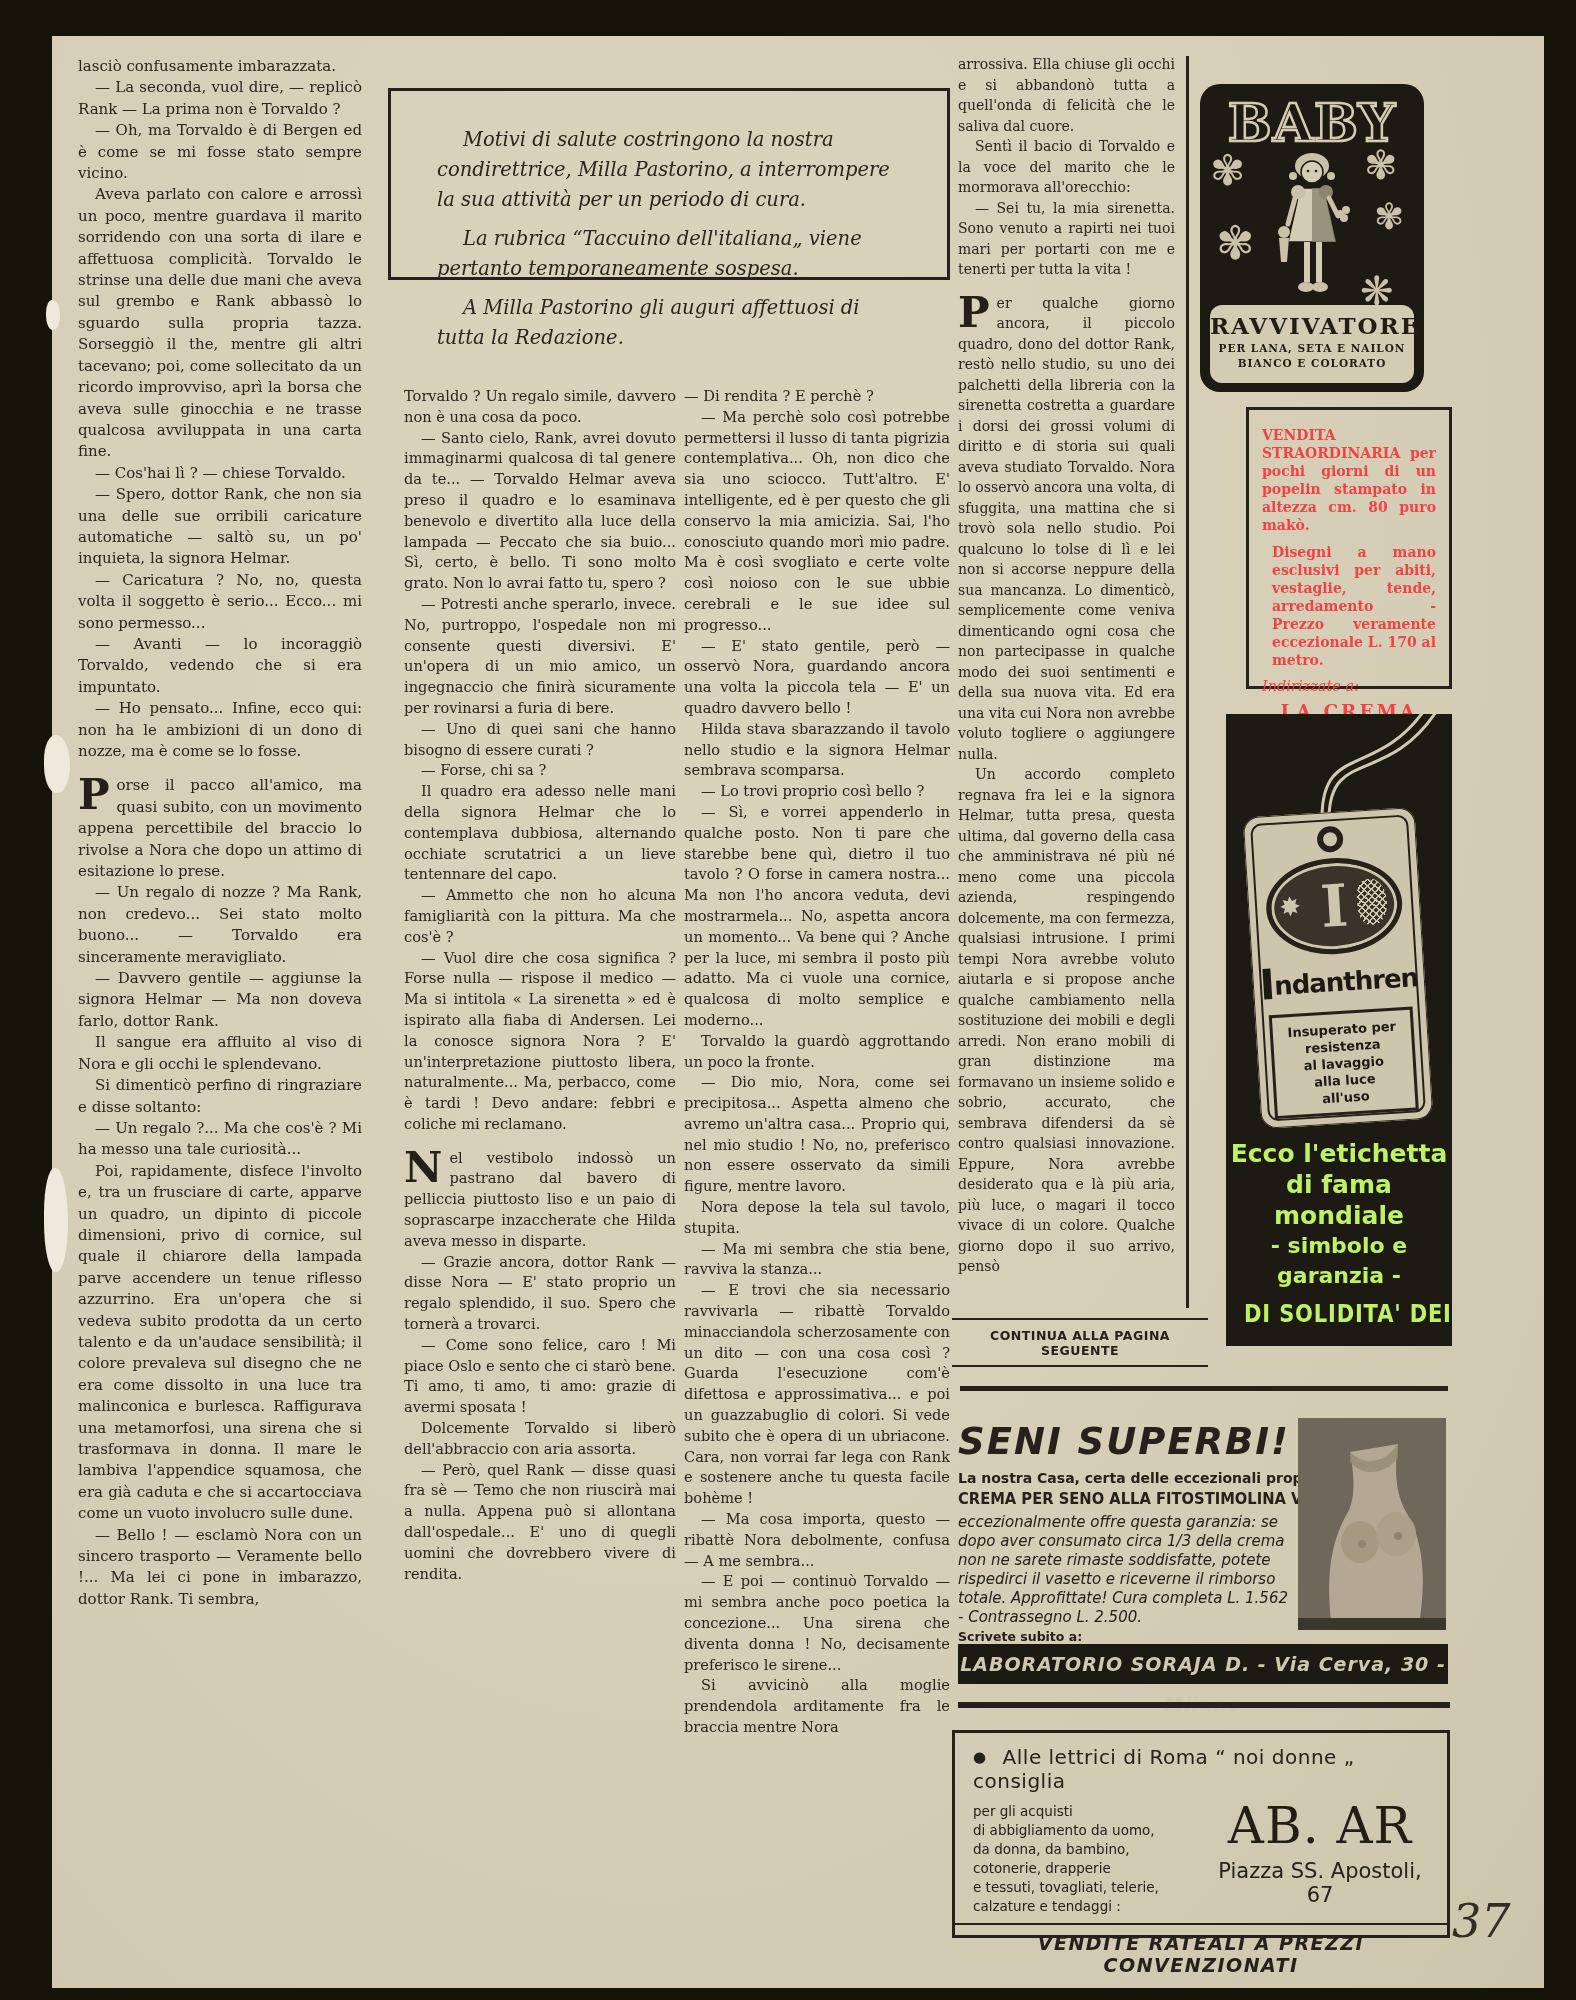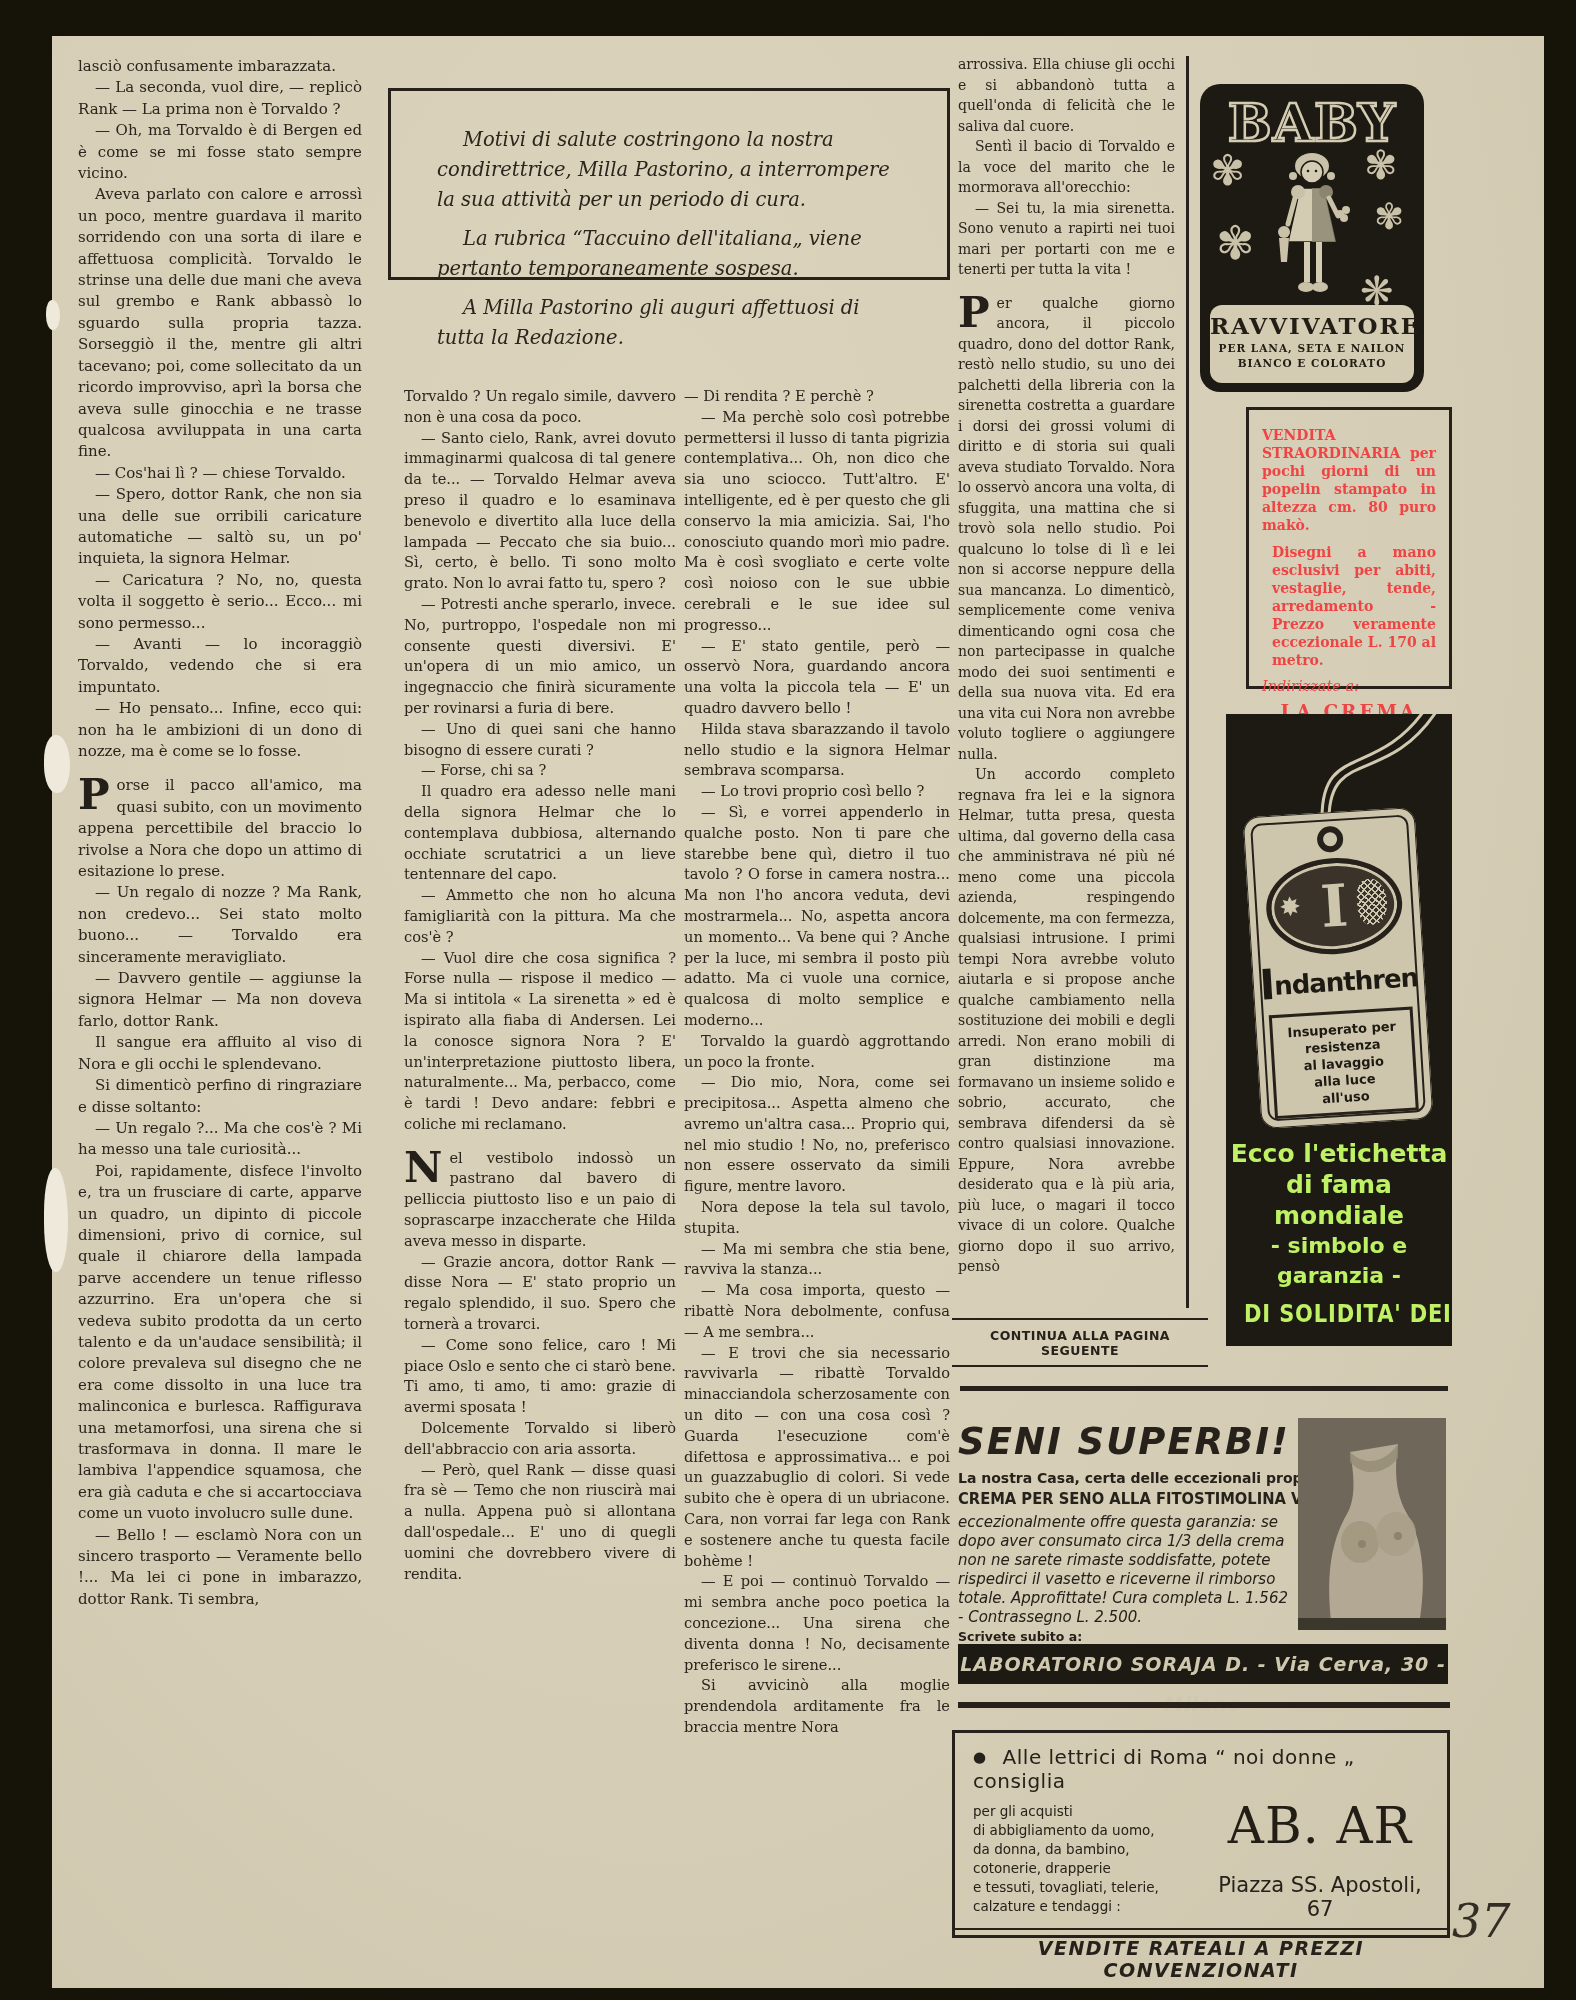--- a/index.html
+++ b/index.html
@@ -107,21 +107,21 @@
   .abar-rule{position:absolute;left:958px;top:1702px;width:492px;height:6px;background:#26211a;}
   .ad-abar{position:absolute;left:952px;top:1730px;width:498px;height:208px;border:3px solid #26211a;
            box-sizing:border-box;font-family:"DejaVu Sans",sans-serif;color:#26211a;
            padding:10px 0 0;}
   .abar-header{font-size:20px;padding:2px 18px 0;letter-spacing:.5px;}
   .abar-bullet{font-size:15px;margin-right:16px;vertical-align:2px;}
   .abar-cols{display:flex;padding:0 18px;}
   .abar-list{width:238px;font-size:13.5px;line-height:19px;margin-top:9px;}
   .abar-right{flex:1;text-align:center;}
   .abar-name{font-family:"DejaVu Serif",serif;font-size:50px;letter-spacing:1px;margin-top:4px;color:#221d15;}
-  .abar-addr{font-size:21px;margin-top:18px;}
+  .abar-addr{font-size:21px;margin-top:4px;}
   .abar-footer{border-top:2.5px solid #26211a;margin-top:7px;padding:7px 0 8px;text-align:center;
                font-weight:bold;font-style:italic;font-size:19px;letter-spacing:1.5px;}
 
   .pageno{position:absolute;left:1452px;top:1894px;font-style:italic;font-size:46px;color:#332d24;}
 </style>
 </head>
 <body>
 
 <div id="stage">
   <div class="paper"></div>
@@ -173,22 +173,22 @@
       <p class="para nodent">— Di rendita ? E perchè ?</p>
       <p class="para">— Ma perchè solo così potrebbe permettersi il lusso di tanta pigrizia contemplativa... Oh, non dico che sia uno sciocco. Tutt'altro. E' intelligente, ed è per questo che gli conservo la mia amicizia. Sai, l'ho conosciuto quando morì mio padre. Ma è così svogliato e certe volte così noioso con le sue ubbie cerebrali e le sue idee sul progresso...</p>
       <p class="para">— E' stato gentile, però — osservò Nora, guardando ancora una volta la piccola tela — E' un quadro davvero bello !</p>
       <p class="para">Hilda stava sbarazzando il tavolo nello studio e la signora Helmar sembrava scomparsa.</p>
       <p class="para">— Lo trovi proprio così bello ?</p>
       <p class="para">— Sì, e vorrei appenderlo in qualche posto. Non ti pare che starebbe bene quì, dietro il tuo tavolo ? O forse in camera nostra... Ma non l'ho ancora veduta, devi mostrarmela... No, aspetta ancora un momento... Va bene qui ? Anche per la luce, mi sembra il posto più adatto. Ma ci vuole una cornice, qualcosa di molto semplice e moderno...</p>
       <p class="para">Torvaldo la guardò aggrottando un poco la fronte.</p>
       <p class="para">— Dio mio, Nora, come sei precipitosa... Aspetta almeno che avremo un'altra casa... Proprio qui, nel mio studio ! No, no, preferisco non essere osservato da simili figure, mentre lavoro.</p>
       <p class="para">Nora depose la tela sul tavolo, stupita.</p>
       <p class="para">— Ma mi sembra che stia bene, ravviva la stanza...</p>
+      <p class="para">— E trovi che sia necessario ravvivarla — ribattè Torvaldo minacciandola scherzosamente con un dito — con una cosa così ? Guarda l'esecuzione com'è difettosa e approssimativa... e poi un guazzabuglio di colori. Si vede subito che è opera di un ubriacone. Cara, non vorrai far lega con Rank e sostenere anche tu questa facile bohème !</p>
       <p class="para">— Ma cosa importa, questo — ribattè Nora debolmente, confusa — A me sembra...</p>
-      <p class="para">— E trovi che sia necessario ravvivarla — ribattè Torvaldo minacciandola scherzosamente con un dito — con una cosa così ? Guarda l'esecuzione com'è difettosa e approssimativa... e poi un guazzabuglio di colori. Si vede subito che è opera di un ubriacone. Cara, non vorrai far lega con Rank e sostenere anche tu questa facile bohème !</p>
       <p class="para">— E poi — continuò Torvaldo — mi sembra anche poco poetica la concezione... Una sirena che diventa donna ! No, decisamente preferisco le sirene...</p>
       <p class="para">Si avvicinò alla moglie prendendola arditamente fra le braccia mentre Nora</p>
     </div>
   <div class="col col4">
       <p class="para nodent">arrossiva. Ella chiuse gli occhi e si abbandonò tutta a quell'onda di felicità che le saliva dal cuore.</p>
       <p class="para">Sentì il bacio di Torvaldo e la voce del marito che le mormorava all'orecchio:</p>
       <p class="para">— Sei tu, la mia sirenetta. Sono venuto a rapirti nei tuoi mari per portarti con me e tenerti per tutta la vita !</p>
       <p class="para space-before nodent"><span class="dropcap">P</span>er qualche giorno ancora, il piccolo quadro, dono del dottor Rank, restò nello studio, su uno dei palchetti della libreria con la sirenetta costretta a guardare i dorsi dei grossi volumi di diritto e di storia sui quali aveva studiato Torvaldo. Nora lo osservò ancora una volta, di sfuggita, una mattina che si trovò sola nello studio. Poi qualcuno lo tolse di lì e lei non si accorse neppure della sua mancanza. Lo dimenticò, semplicemente come veniva dimenticando ogni cosa che non partecipasse in qualche modo dei suoi sentimenti e della sua nuova vita. Ed era una vita cui Nora non avrebbe voluto togliere o aggiungere nulla.</p>
       <p class="para">Un accordo completo regnava fra lei e la signora Helmar, tutta presa, questa ultima, dal governo della casa che amministrava né più né meno come una piccola azienda, respingendo dolcemente, ma con fermezza, qualsiasi intrusione. I primi tempi Nora avrebbe voluto aiutarla e si propose anche qualche cambiamento nella sostituzione dei mobili e degli arredi. Non erano mobili di gran distinzione ma formavano un insieme solido e sobrio, accurato, che sembrava difendersi da sè contro qualsiasi innovazione. Eppure, Nora avrebbe desiderato qua e là più aria, più luce, o magari il tocco vivace di un colore. Qualche giorno dopo il suo arrivo, pensò</p>
     </div>

